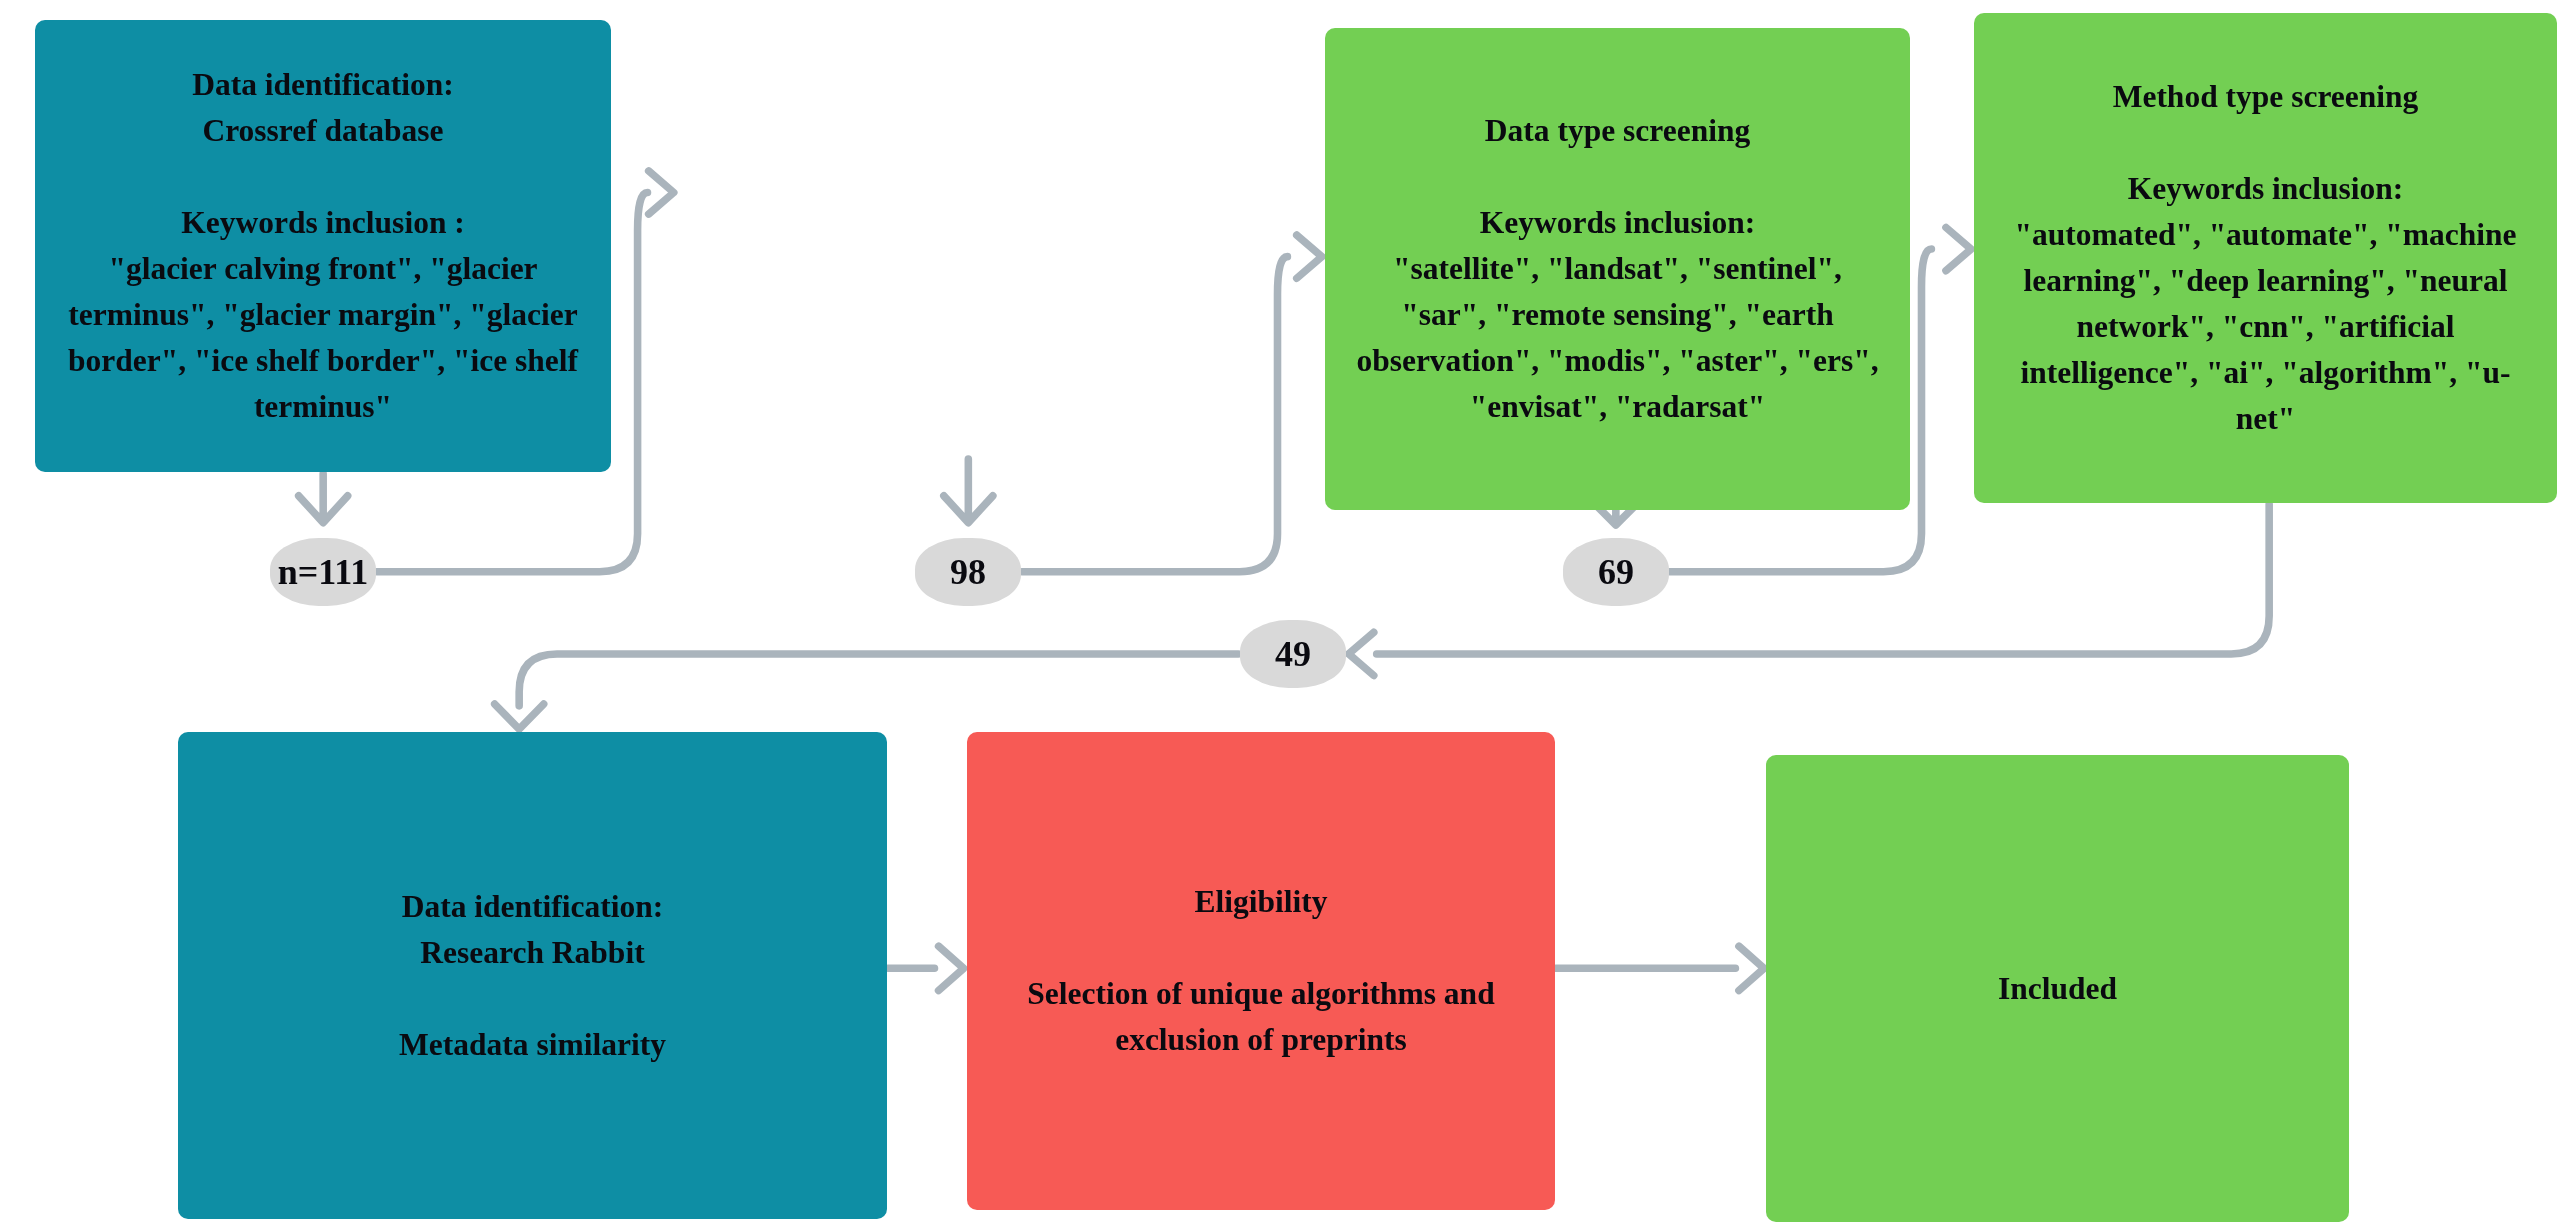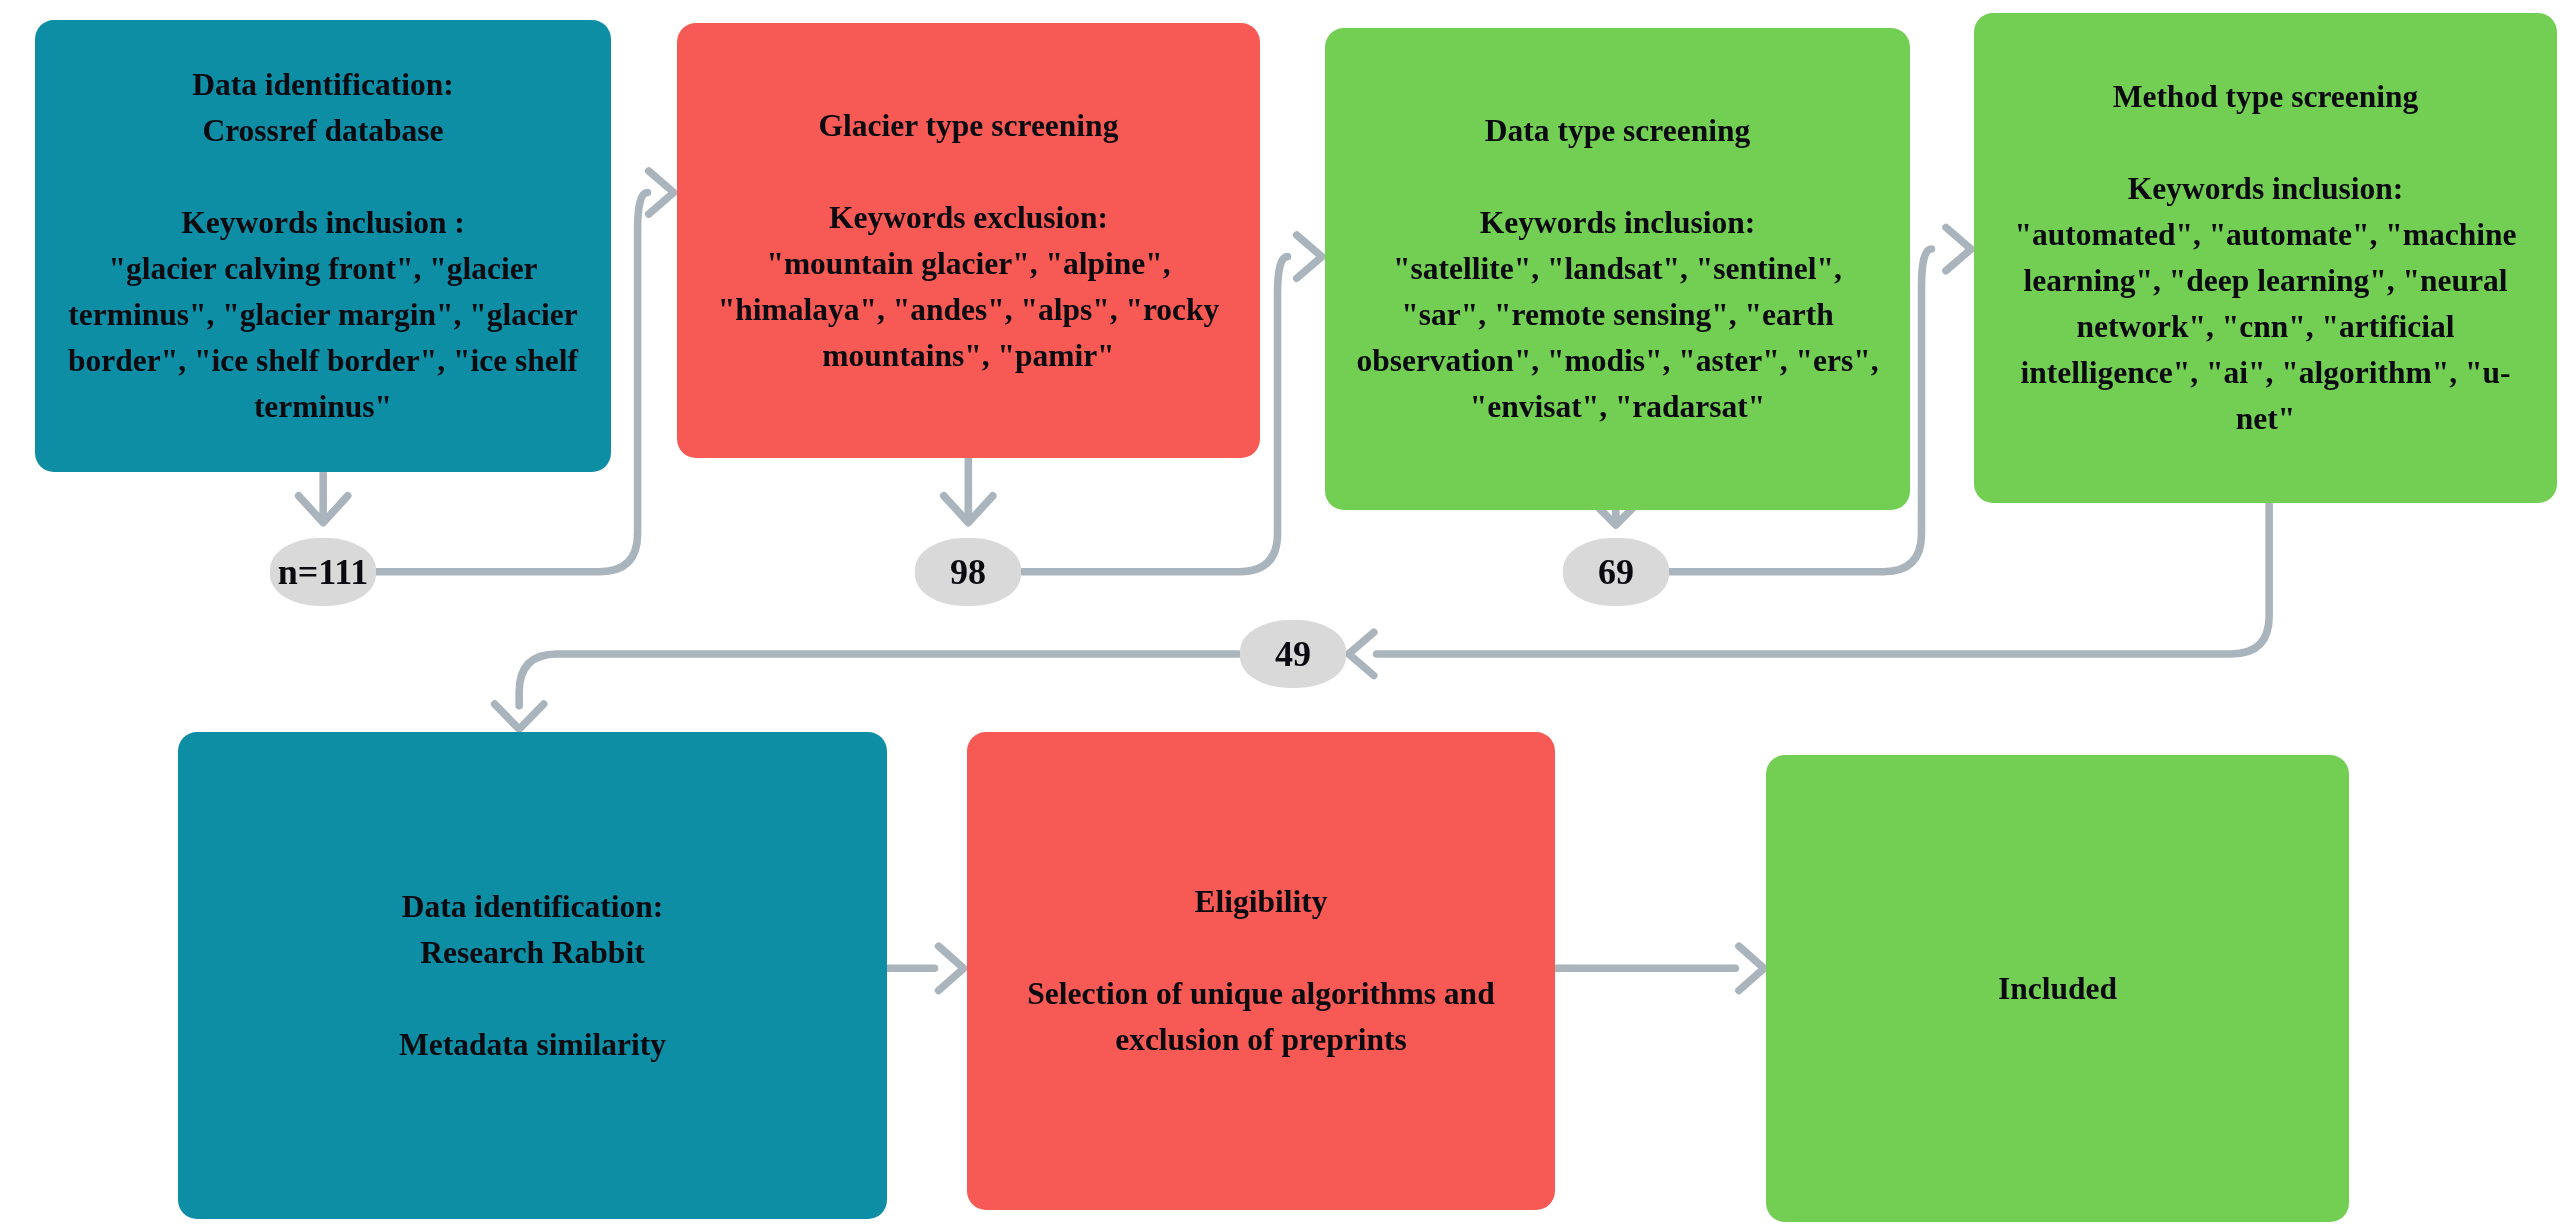--- a/index.html
+++ b/index.html
@@ -4,21 +4,21 @@
 <style>
   html,body{margin:0;padding:0;background:#ffffff;}
   .canvas{
     position:relative;width:2576px;height:1232px;background:#ffffff;
     font-family:"Liberation Serif", serif;font-weight:bold;color:var(--c-text,#0a0a10);
     overflow:hidden;
   }
   svg.connectors{position:absolute;left:0;top:0;width:2576px;height:1232px;}
   svg.connectors path{fill:none;stroke:var(--c-line,#aab4bc);stroke-width:13;stroke-linecap:round;stroke-linejoin:round;}
   .fbox{
-    position:absolute;border-radius:19px;box-sizing:border-box;
+    position:absolute;border-radius:10px;box-sizing:border-box;
     display:flex;flex-direction:column;justify-content:center;align-items:center;
     row-gap:46px;padding:0 21px;text-align:center;
     font-size:31.5px;line-height:46px;white-space:pre;
   }
   .fbox.teal{background:var(--c-teal,#0e8ea4);}
   .fbox.red{background:var(--c-red,#f75a55);}
   .fbox.green{background:var(--c-green,#73cf53);}
   .fbox .t,.fbox .b{white-space:pre;}
   .badge{
     position:absolute;width:106px;height:68px;border-radius:46%;
@@ -48,27 +48,20 @@
   <div class="fbox teal" style="left:35px;top:20.4px;width:576px;height:452px;">
     <div class="t">Data identification:
 Crossref database</div>
     <div class="b">Keywords inclusion :
 "glacier calving front", "glacier
 terminus", "glacier margin", "glacier
 border", "ice shelf border", "ice shelf
 terminus"</div>
   </div>
 
-  <div class="fbox red" style="left:677px;top:23px;width:583px;height:435px;">
-    <div class="t">Glacier type screening</div>
-    <div class="b">Keywords exclusion:
-"mountain glacier", "alpine",
-"himalaya", "andes", "alps", "rocky
-mountains", "pamir"</div>
-  </div>
 
   <div class="fbox green" style="left:1325px;top:16.3px;width:585px;height:482px;margin-top:12px;">
     <div class="t">Data type screening</div>
     <div class="b">Keywords inclusion:
 "satellite", "landsat", "sentinel",
 "sar", "remote sensing", "earth
 observation", "modis", "aster", "ers",
 "envisat", "radarsat"</div>
   </div>
 

